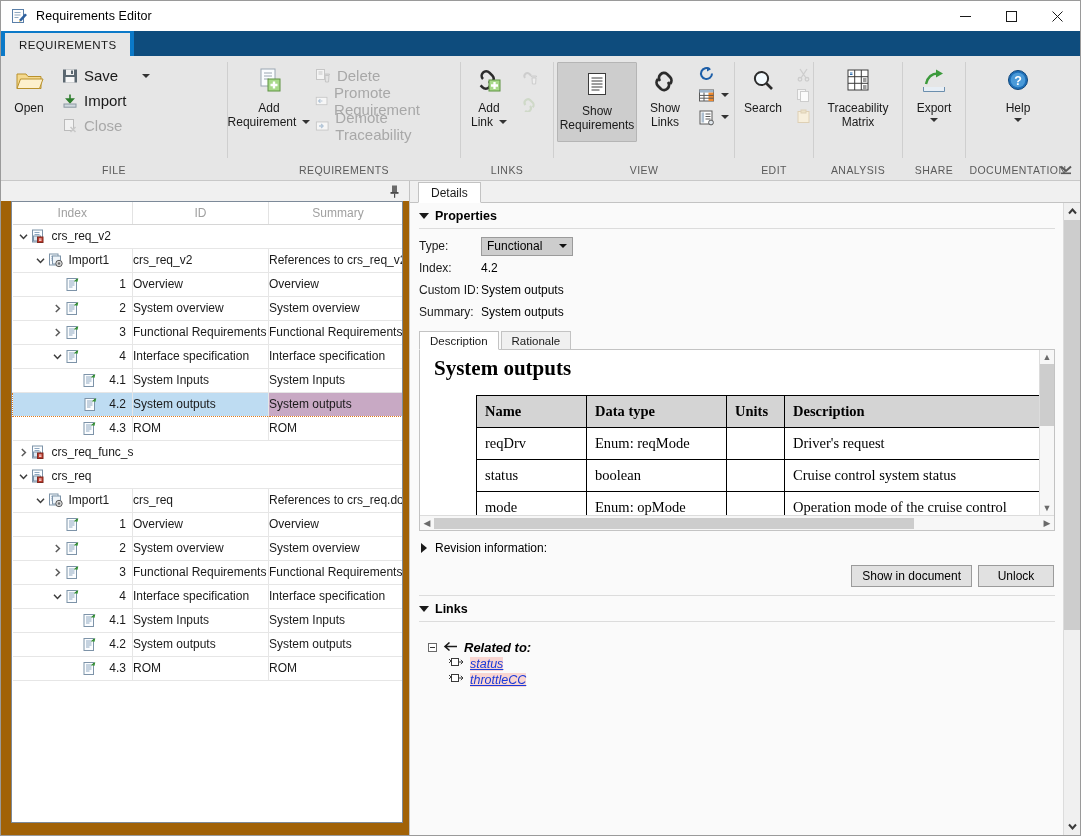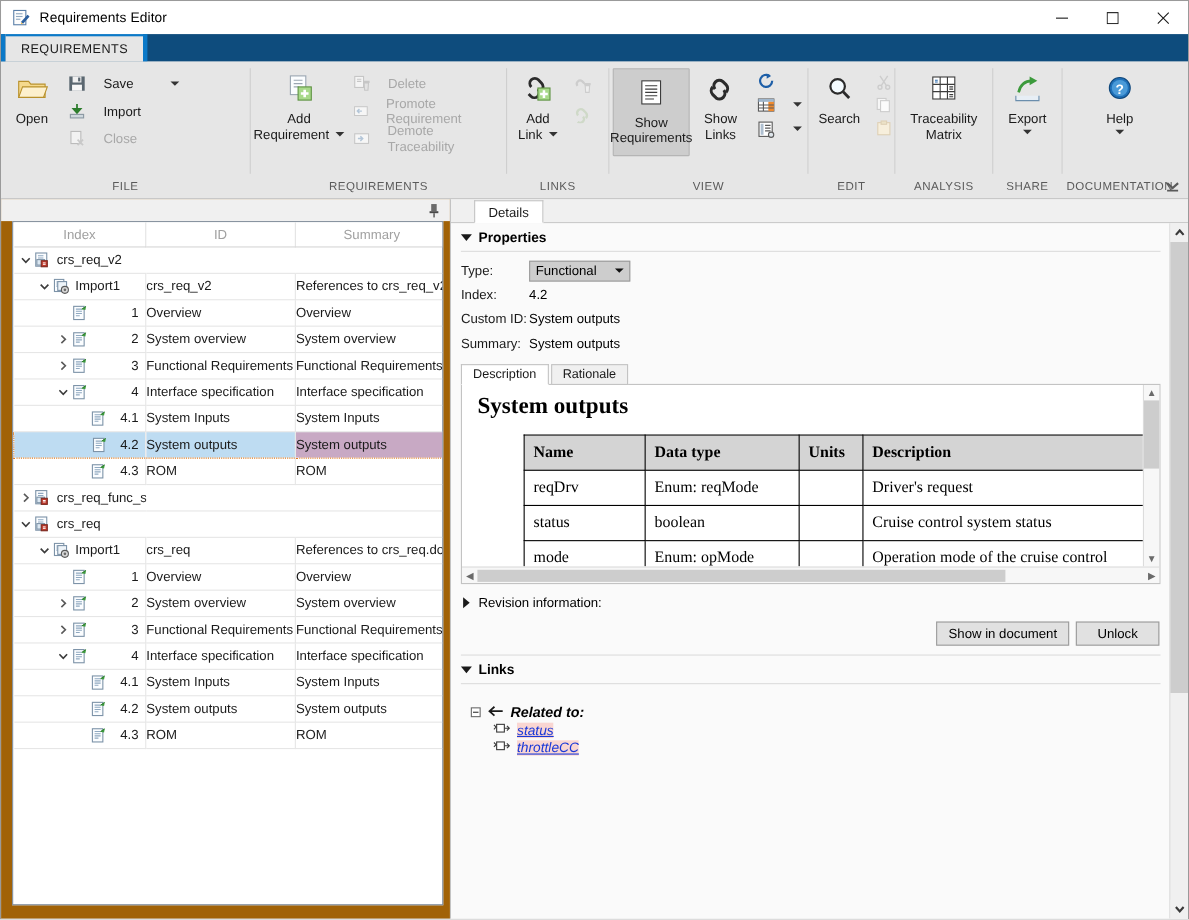--- a/index.html
+++ b/index.html
@@ -82,22 +82,22 @@
 
   .bigbtn {
     width: 92px; min-width: 56px;
     display: flex; flex-direction: column; align-items: center;
     padding: 4px 4px 0 4px; text-align: center;
     font-size: 12px; color: #1a1a1a; line-height: 14px;
   }
   .bigbtn .bicon { height: 34px; display:flex; align-items:center; justify-content:center; margin-bottom: 3px; }
   .bigbtn.pressed { background: #cdcdcd; border: 1px solid #b5b5b5; border-radius: 1px; }
   .smallrow {
-    display: flex; align-items: center; gap: 16px;
-    height: 25px; padding: 0 5px; font-size: 12px; color: #1a1a1a;
+    display: flex; align-items: center; gap: 6px;
+    height: 25px; padding: 0 5px; font-size: 15px; color: #1a1a1a;
   }
   .smallrow.dis { color: #a8a8a8; }
   .smallcol { display: flex; flex-direction: column; justify-content: flex-start; padding-top: 3px; }
   .caret-dn {
     width: 0; height: 0; border-left: 4px solid transparent; border-right: 4px solid transparent;
     border-top: 4px solid #333; display: inline-block;
   }
 
   .collapse-ribbon {
     position: absolute; right: 6px; bottom: 3px;
@@ -170,21 +170,21 @@
     background: #fafafa; border-bottom: 1px solid #dcdcdc;
   }
   .detail-tabs {
     height: 22px; flex: 0 0 22px; display: flex; align-items: flex-end;
     background: #f0f0f0; border-bottom: 1px solid #c3c3c3;
   }
   .dtab {
     height: 21px; padding: 0 12px; display: flex; align-items: center;
     font-size: 12px; background: #ffffff; color: #1a1a1a;
     border: 1px solid #c3c3c3; border-bottom: 1px solid #ffffff;
-    margin-left: 21px; position: relative; top: 1px;
+    margin-left: 8px; position: relative; top: 1px;
   }
   .detail-body {
     flex: 1; display: flex; min-height: 0; background: #fafafa;
   }
   .detail-scrollarea { flex: 1; min-width: 0; padding: 0 0 0 0; overflow: hidden; }
   .vscroll {
     width: 17px; flex: 0 0 17px; background: #f0f0f0;
     border-left: 1px solid #dcdcdc;
     display: flex; flex-direction: column;
   }

